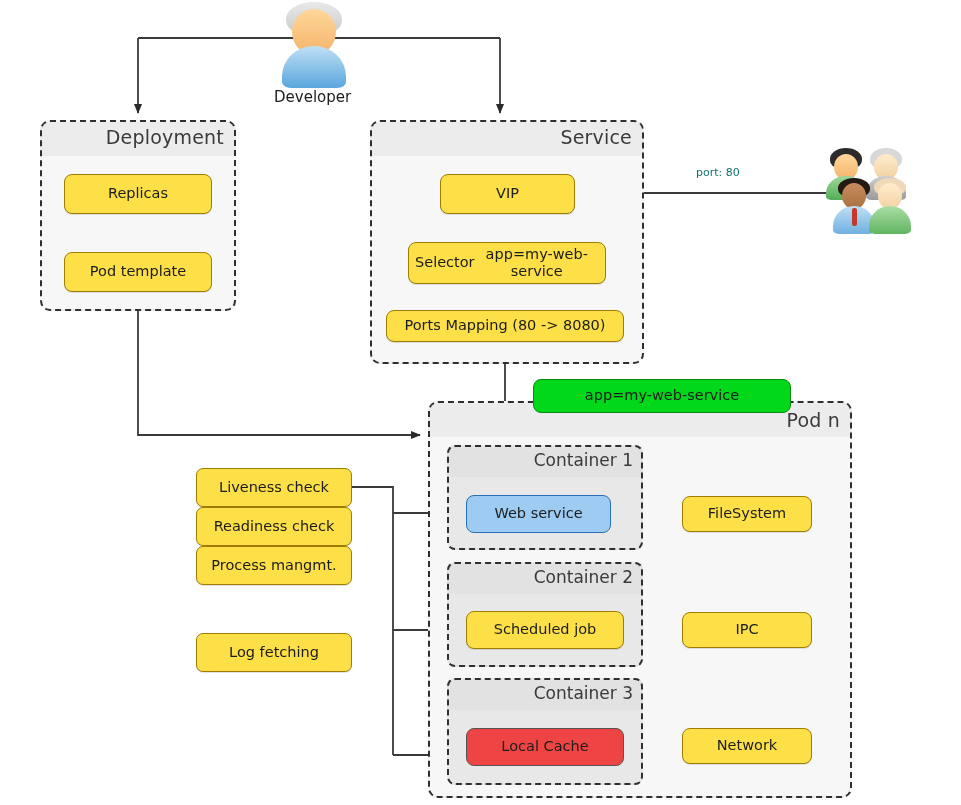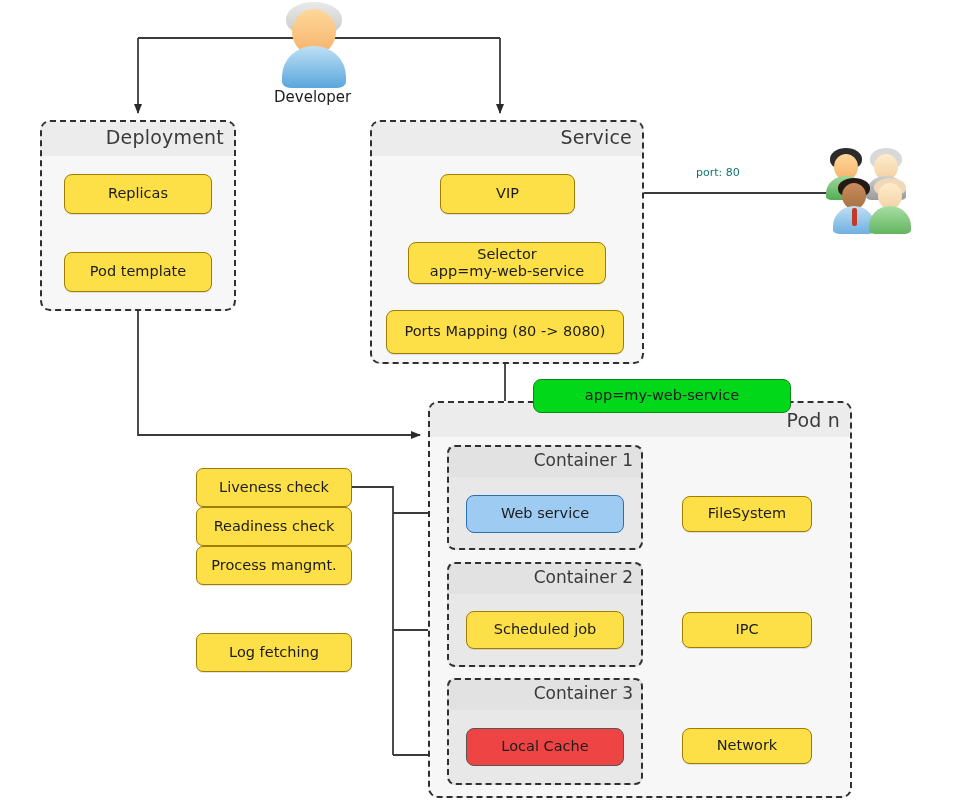--- a/index.html
+++ b/index.html
@@ -174,41 +174,41 @@
   <div class="group abs" style="left:40px; top:120px; width:196px; height:191px;">
     <div class="group-title">Deployment</div>
   </div>
   <div class="node yellow abs" style="left:64px; top:174px; width:148px; height:40px;">Replicas</div>
   <div class="node yellow abs" style="left:64px; top:252px; width:148px; height:40px;">Pod template</div>
 
   <div class="group abs" style="left:370px; top:120px; width:274px; height:244px;">
     <div class="group-title">Service</div>
   </div>
   <div class="node yellow abs" style="left:440px; top:174px; width:135px; height:40px;">VIP</div>
-  <div class="node yellow abs" style="left:408px; top:242px; width:198px; height:42px; flex-direction:column;">
+  <div class="node yellow abs" style="left:408px; top:242px; width:198px; height:42px; ">
     <span>Selector</span>
     <span>app=my-web-service</span>
   </div>
-  <div class="node yellow abs" style="left:386px; top:310px; width:238px; height:44px;">Ports Mapping (80 -&gt; 8080)</div>
+  <div class="node yellow abs" style="left:386px; top:310px; width:238px; height:32px;">Ports Mapping (80 -&gt; 8080)</div>
 
   <div class="node yellow stacked abs" style="left:196px; top:468px; width:156px; height:39px;">Liveness check</div>
   <div class="node yellow stacked abs" style="left:196px; top:507px; width:156px; height:39px;">Readiness check</div>
   <div class="node yellow stacked abs" style="left:196px; top:546px; width:156px; height:39px;">Process mangmt.</div>
   <div class="node yellow stacked abs" style="left:196px; top:585px; width:156px; height:39px;margin-top:48px;">Log fetching</div>
 
   <div class="group abs" style="left:428px; top:401px; width:424px; height:397px;">
     <div class="group-title" style="top:6px;">Pod n</div>
   </div>
 
   <div class="node green abs" style="left:533px; top:379px; width:258px; height:34px; font-size:14.5px;">app=my-web-service</div>
 
   <div class="subgroup abs" style="left:447px; top:445px; width:196px; height:105px;">
     <div class="subgroup-title">Container 1</div>
   </div>
-  <div class="node blue abs" style="left:466px; top:495px; width:158px; height:38px;">Web service</div>
+  <div class="node blue abs" style="left:466px; top:495px; width:145px; height:38px;">Web service</div>
 
   <div class="subgroup abs" style="left:447px; top:562px; width:196px; height:105px;">
     <div class="subgroup-title">Container 2</div>
   </div>
   <div class="node yellow abs" style="left:466px; top:611px; width:158px; height:38px;">Scheduled job</div>
 
   <div class="subgroup abs" style="left:447px; top:678px; width:196px; height:107px;">
     <div class="subgroup-title">Container 3</div>
   </div>
   <div class="node gray abs" style="left:466px; top:728px; width:158px; height:38px;">Local Cache</div>

